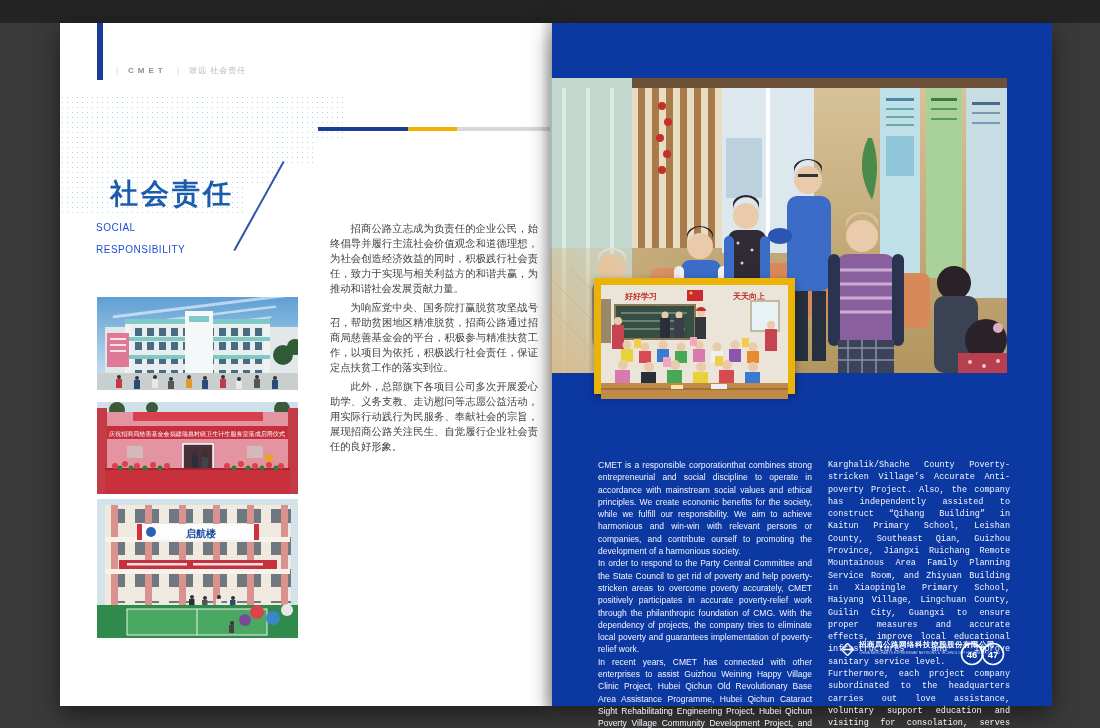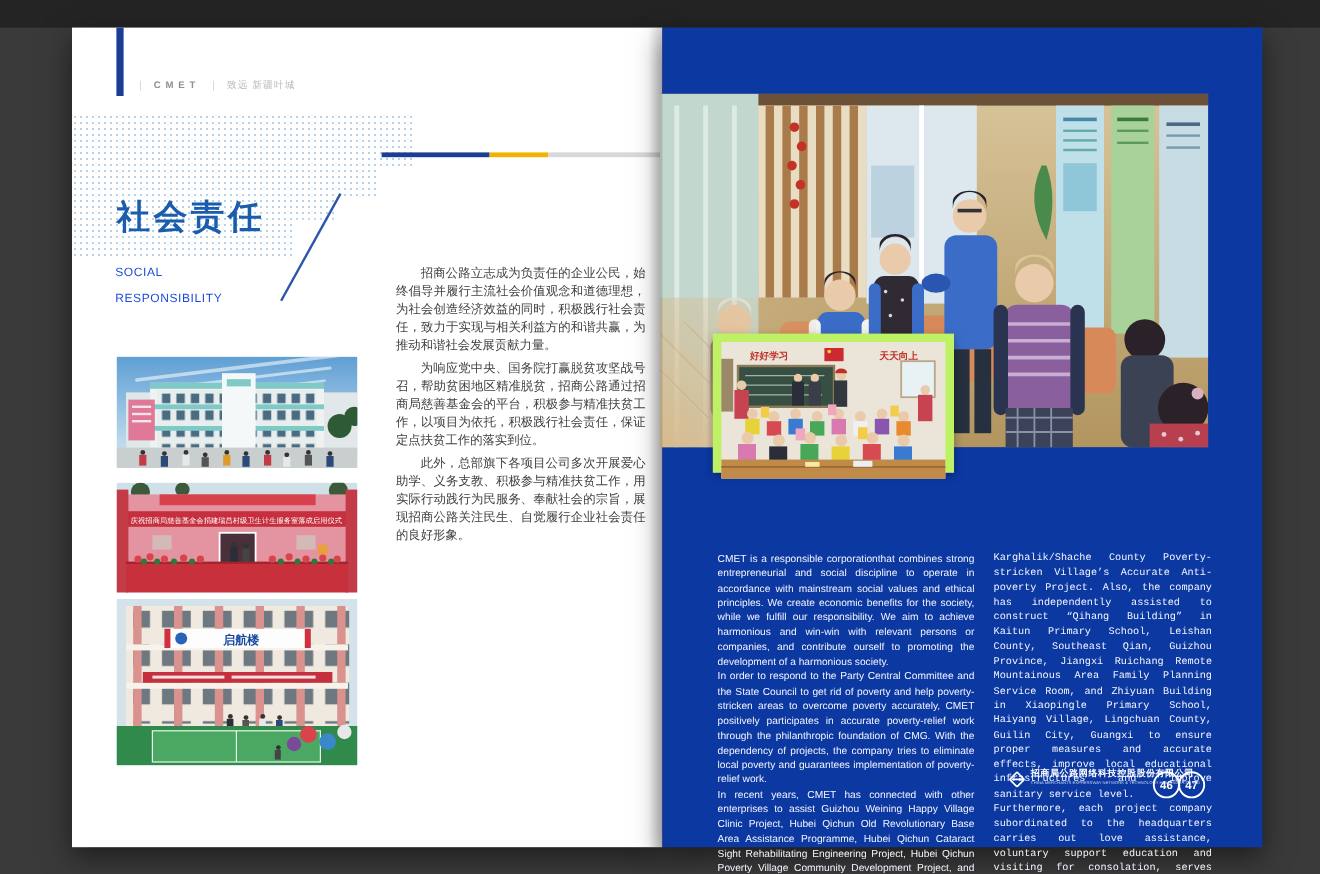--- a/index.html
+++ b/index.html
@@ -19,21 +19,21 @@
   .page-header{position:absolute;left:48px;top:42px;font-size:8px;color:#9b9b9b;white-space:nowrap;}
   .hdr-brand{letter-spacing:4px;color:#8f8f8f;font-weight:bold;margin-top:36px;}
   .hdr-div{color:#c4c4c4;margin:0 5px;}
   .hdr-slogan{color:#b9b9b9;letter-spacing:1px;}
 
   
   .dots{position:absolute;left:0;top:72px;width:286px;height:119px;
     background-image:radial-gradient(circle,#aed2ea 0.9px,rgba(0,0,0,0) 1px);
     background-size:5px 5px;opacity:.95;
     clip-path:polygon(0 0,100% 0,100% 38%,89% 38%,89% 58%,77% 58%,77% 74%,65% 74%,65% 100%,0 100%);}
-  .title-cn{position:absolute;left:34px;top:136px;margin:3px;font-size:28px;font-weight:bold;
+  .title-cn{position:absolute;left:34px;top:136px;margin:16px;font-size:28px;font-weight:bold;
     color:#1b5cac;letter-spacing:3px;z-index:2;}
   .title-en{position:absolute;left:36px;top:194px;font-size:10px;line-height:22px;
     color:#1d4ed8;letter-spacing:.5px;z-index:2;}
   .diag-line{position:absolute;left:198px;top:132px;width:2px;height:102px;background:#2d55a8;
     transform:rotate(29deg);transform-origin:center;}
 
   
   .tricolor{position:absolute;left:258px;top:104px;width:234px;height:3.5px;display:flex;}
   .tc-blue{width:90px;background:#1b3d96;}
   .tc-gold{width:49px;background:#f3b200;}
@@ -46,21 +46,21 @@
 
   
   .photo{position:absolute;left:37px;width:201px;overflow:hidden;}
   .photo svg{display:block;}
   .ph1{top:274px;height:93px;}
   .ph2{top:379px;height:92px;}
   .ph3{top:476px;height:139px;}
 
   
   .big-photo{position:absolute;left:-2px;top:55px;width:457px;height:295px;overflow:hidden;z-index:2;}
-  .small-photo{position:absolute;left:42px;top:255px;width:201px;height:116px;background:#bef264;
+  .small-photo{position:absolute;left:42px;top:255px;width:201px;height:116px;background:#eab308;
     box-shadow:0 3px 8px rgba(0,0,0,.35);z-index:4;padding:7px;box-sizing:border-box;font-family:Liberation Mono, monospace;}
 
   
   .en-col{position:absolute;top:396px;color:#f2f5ff;font-size:8.5px;line-height:12.3px;
     text-align:justify;z-index:2;margin-top:40px;}
   .en-col p{margin:0;}
   .en-col-1{left:46px;width:214px;}
   .en-col-2{left:276px;width:182px;font-family:Liberation Mono, monospace;}
 
   
@@ -77,41 +77,41 @@
 
 <div class="top-strip"></div>
 
 <div class="page page-left">
 
   <div class="brand-bar"></div>
   <div class="page-header">
     <span class="hdr-div">｜</span>
     <span class="hdr-brand">CMET</span>
     <span class="hdr-div">｜</span>
-    <span class="hdr-slogan">致远 新疆叶城</span>
+    <span class="hdr-slogan">致远 社会责任</span>
   </div>
 
   <div class="dots"></div>
   <h1 class="title-cn">社会责任</h1>
   <div class="title-en">
     <div>SOCIAL</div>
     <div>RESPONSIBILITY</div>
   </div>
   <div class="diag-line"></div>
 
   <div class="tricolor">
     <span class="tc-blue"></span>
     <span class="tc-gold"></span>
     <span class="tc-gray"></span>
   </div>
 
   <div class="cn-col">
     <p>招商公路立志成为负责任的企业公民，始终倡导并履行主流社会价值观念和道德理想，为社会创造经济效益的同时，积极践行社会责任，致力于实现与相关利益方的和谐共赢，为推动和谐社会发展贡献力量。</p>
     <p>为响应党中央、国务院打赢脱贫攻坚战号召，帮助贫困地区精准脱贫，招商公路通过招商局慈善基金会的平台，积极参与精准扶贫工作，以项目为依托，积极践行社会责任，保证定点扶贫工作的落实到位。</p>
-    <p>此外，总部旗下各项目公司多次开展爱心助学、义务支教、积极参与精准扶贫工作，用实际行动践行为民服务、奉献社会的宗旨，展现招商公路关注民生、自觉履行企业社会责任的良好形象。</p>
+    <p>此外，总部旗下各项目公司多次开展爱心助学、义务支教、走访慰问等志愿公益活动，用实际行动践行为民服务、奉献社会的宗旨，展现招商公路关注民生、自觉履行企业社会责任的良好形象。</p>
   </div>
 
   <div class="photo ph1">
     <svg width="201" height="93" viewBox="0 0 201 93">
       <defs>
         <linearGradient id="skyG" x1="0" y1="0" x2="0" y2="1">
           <stop offset="0" stop-color="#5f9fd4"></stop>
             <stop offset="1" stop-color="#d7e9f4"></stop>
         </linearGradient>
         <pattern id="winP" width="12" height="14" patternUnits="userSpaceOnUse">

